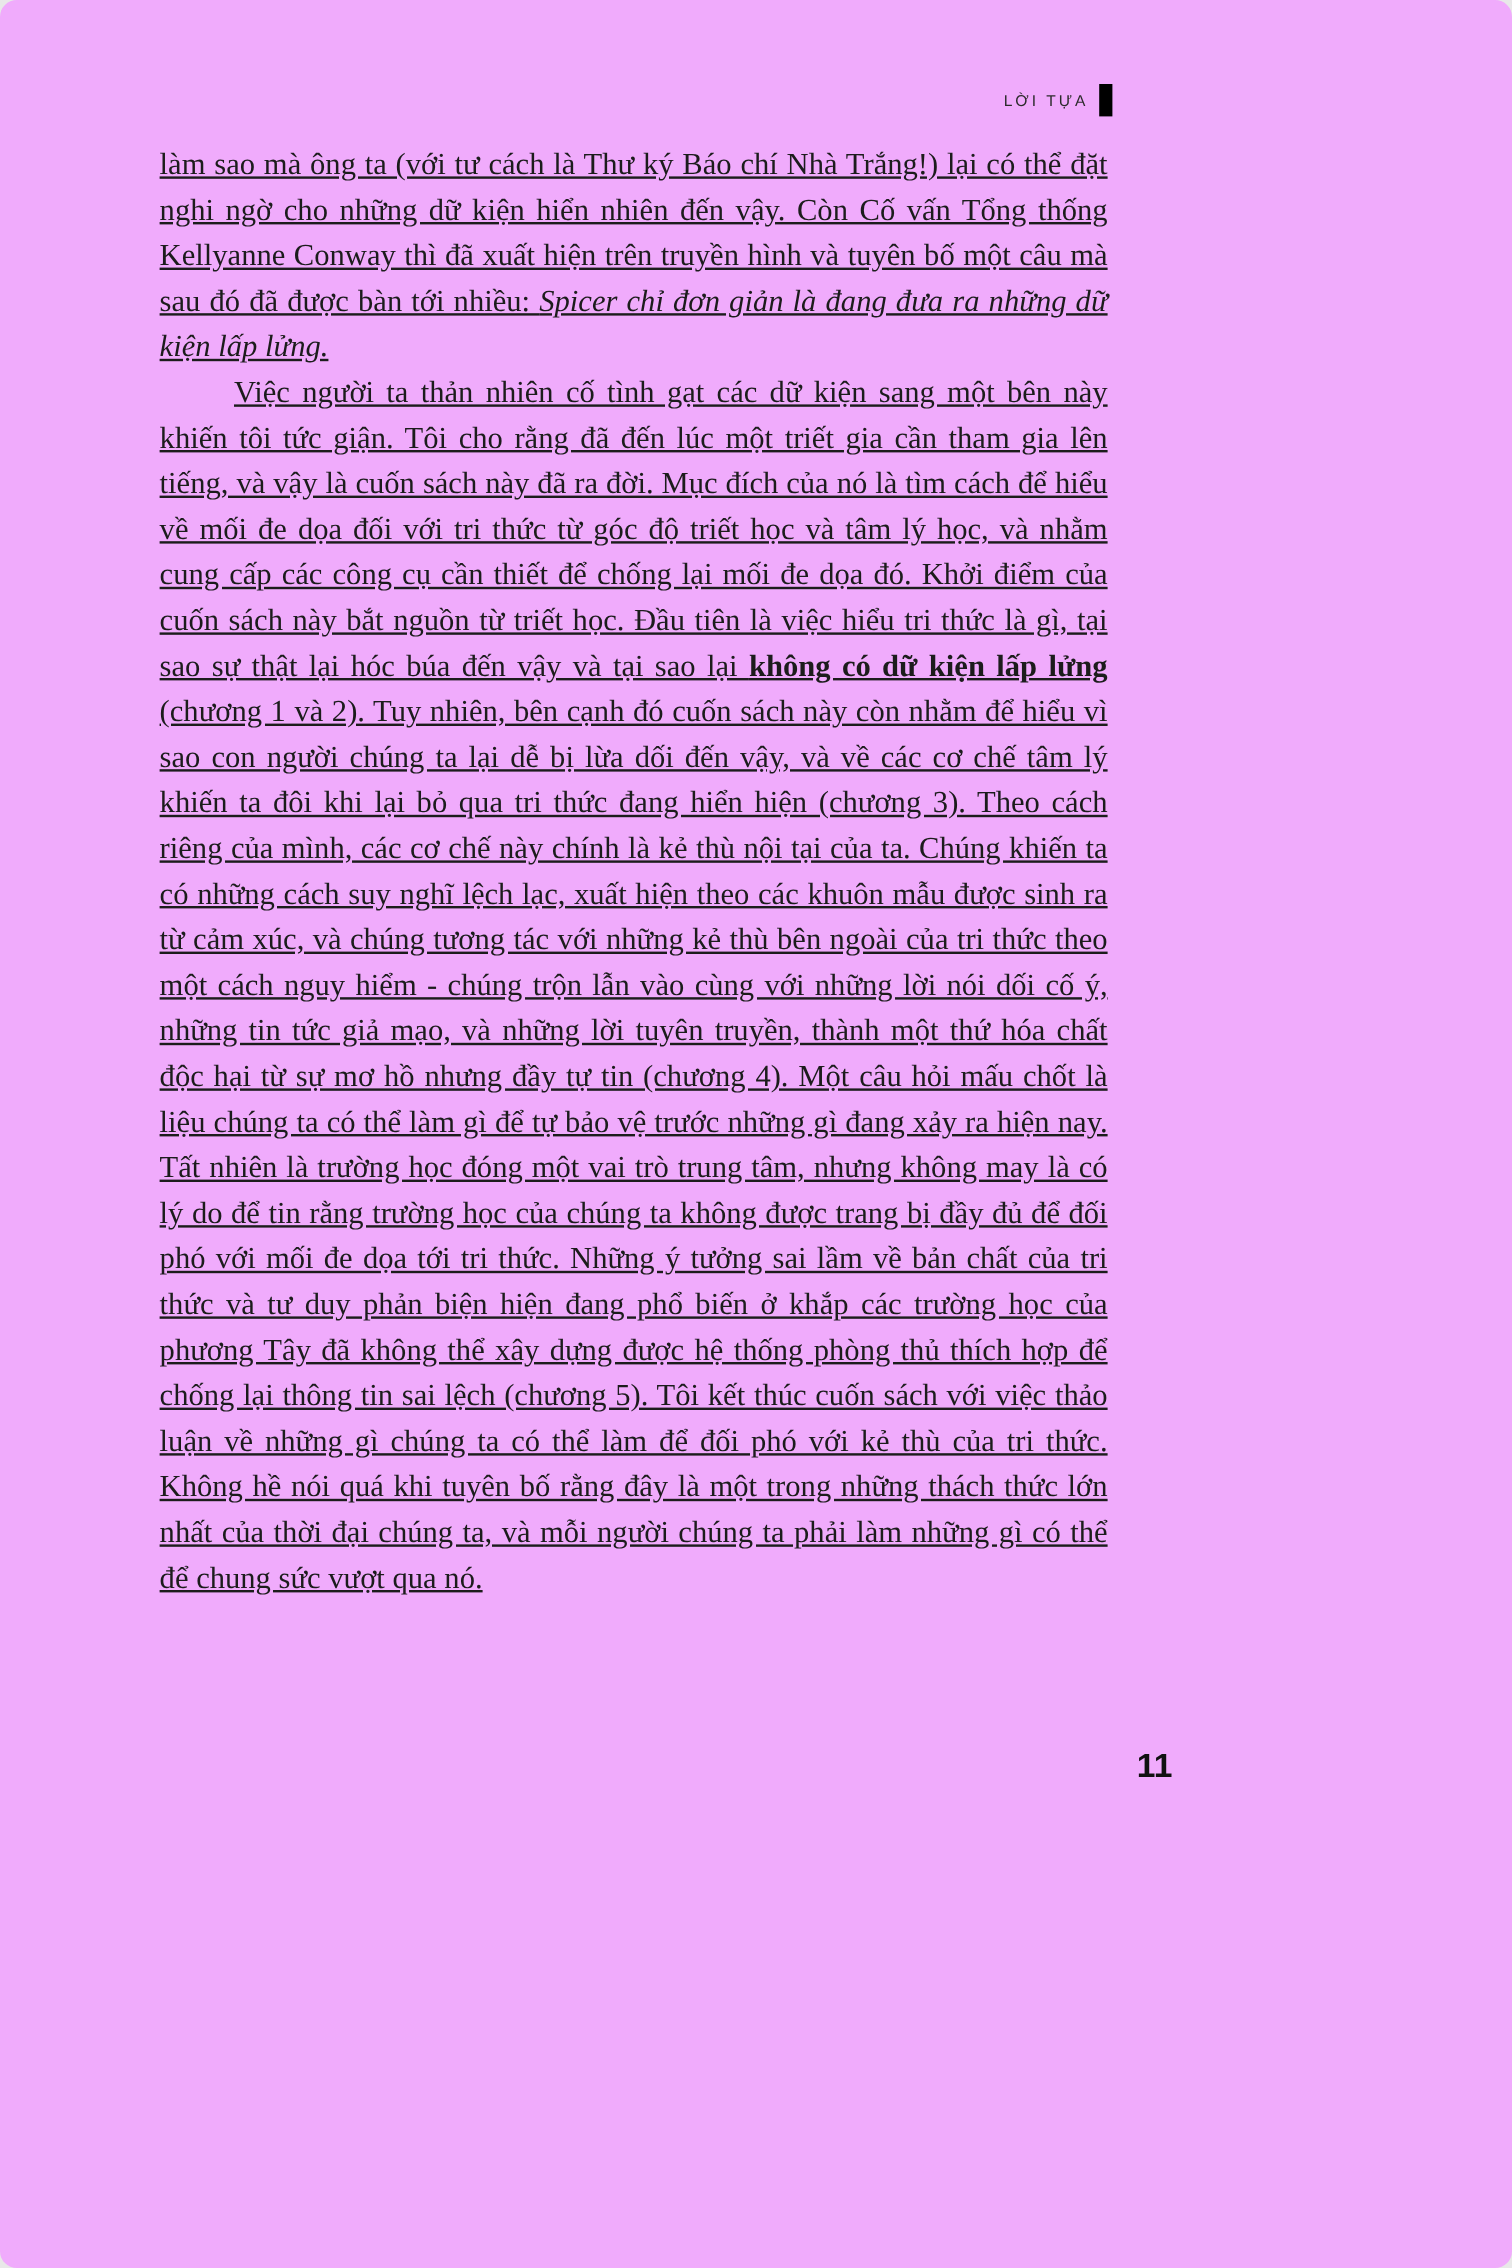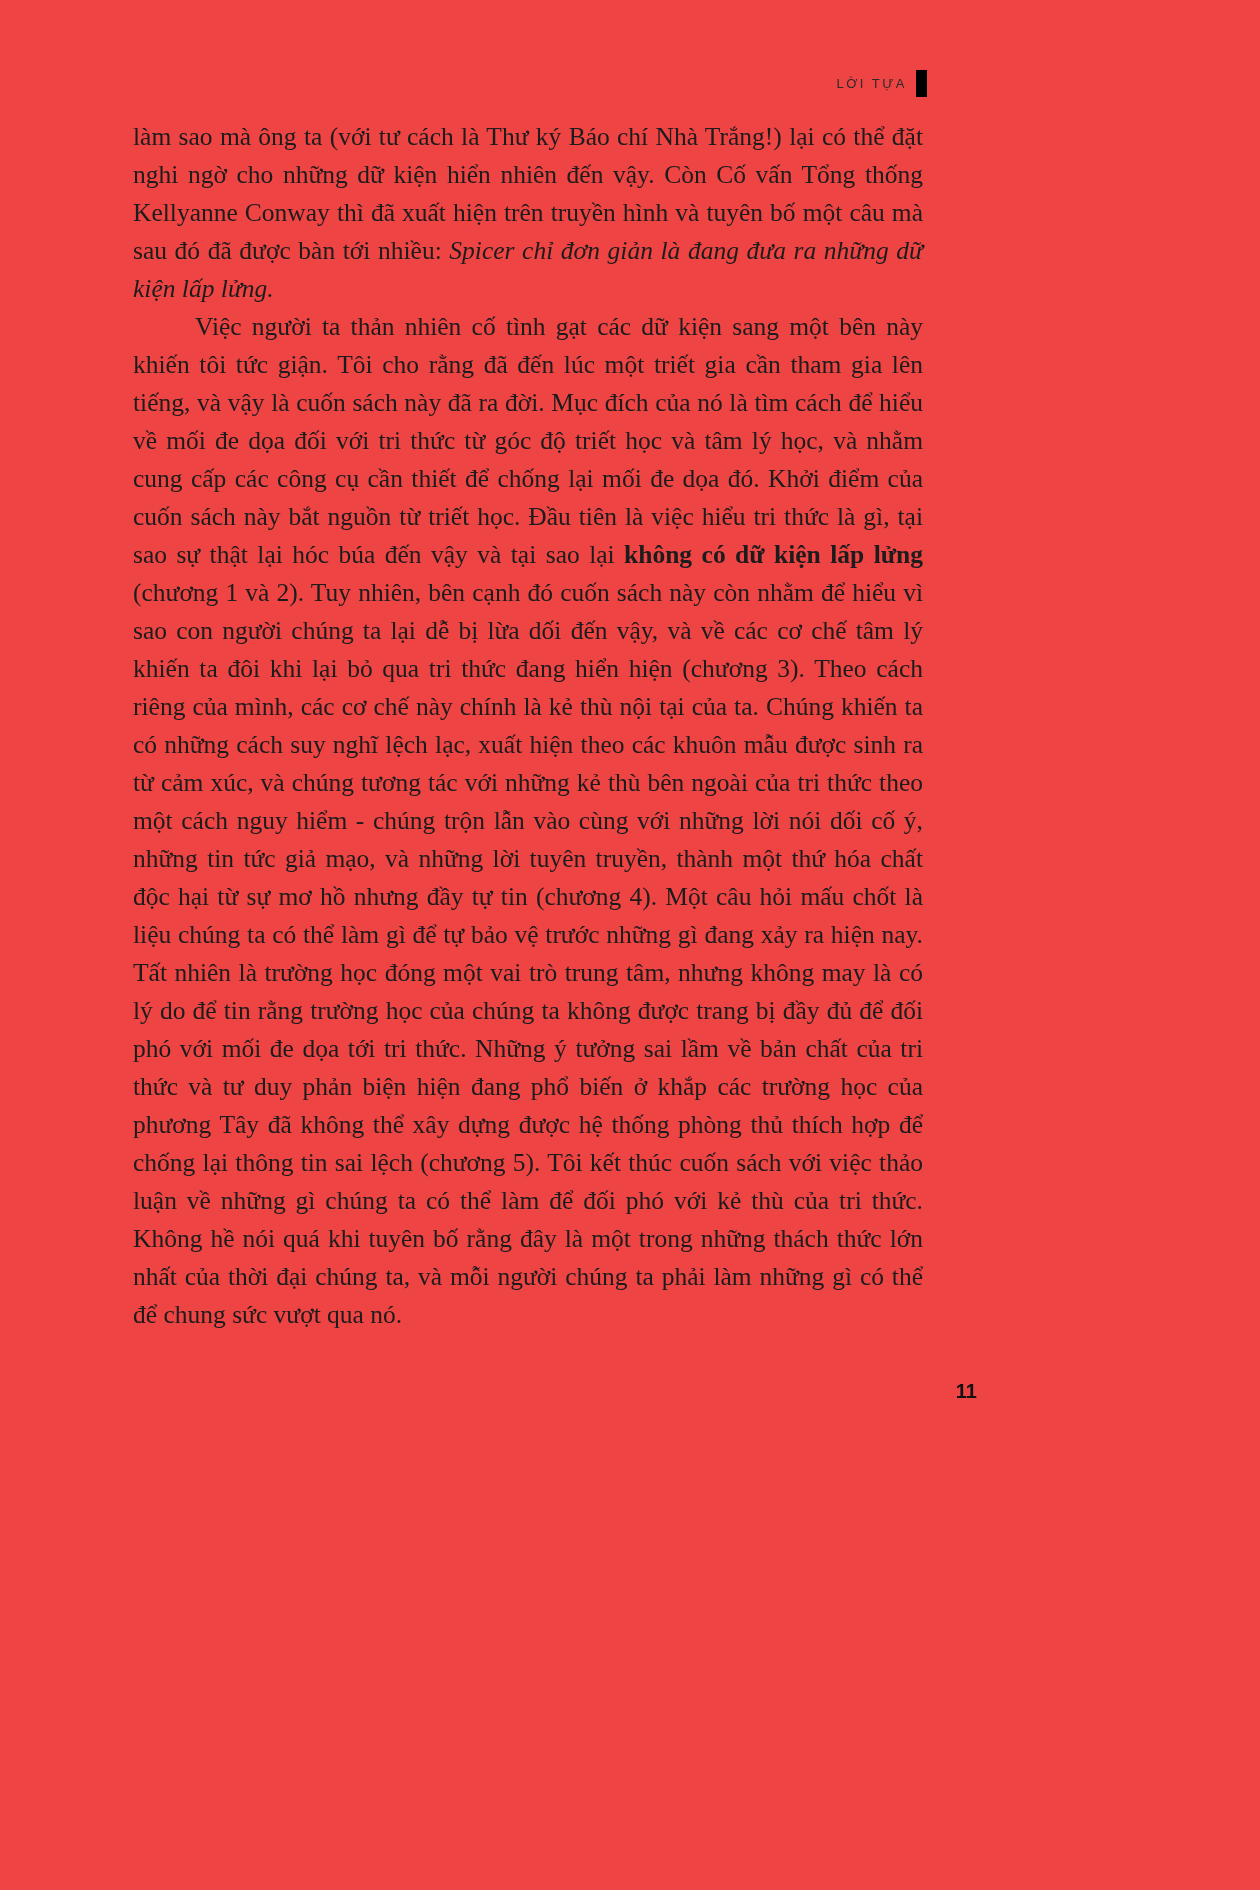--- a/index.html
+++ b/index.html
@@ -6,23 +6,24 @@
   html, body { background: #e8e8e8; }
   body {
     width: 1260px;
     height: 1890px;
     position: relative;
     font-family: "Liberation Serif", "DejaVu Serif", serif;
   }
   .page {
     position: absolute;
     inset: 0;
-    background: #ef4444;
+    background: #f0abfc;
     color: #1c1c1c;
     overflow: hidden;
+    border-radius: 14px;
   }
   .running-head {
     position: absolute;
     top: 70px;
     right: 333px;
     display: flex;
     align-items: center;
     gap: 9px;
     font-family: "Liberation Sans", sans-serif;
   }
@@ -40,31 +41,31 @@
   .body-text {
     position: absolute;
     top: 118px;
     left: 133px;
     width: 790px;
     text-align: justify;
     font-size: 25.5px;
     line-height: 38px;
     color: #1c1c1c;
   }
-  .para { margin: 0; }
+  .para { margin: 0; text-decoration: underline; }
   .para + .para { }
   .para.indent { text-indent: 62px; }
   .italic-run { font-style: italic; }
   .bold-run { font-weight: bold; }
   .page-number {
     position: absolute;
-    top: 1380px;
+    top: 1456px;
     right: 283px;
     font-family: "Liberation Sans", sans-serif;
-    font-size: 20px;
+    font-size: 28px;
     font-weight: 600;
     color: #111111;
   }
 </style>
 </head>
 <body>
 
 <div class="page">
 
   <header class="running-head">

